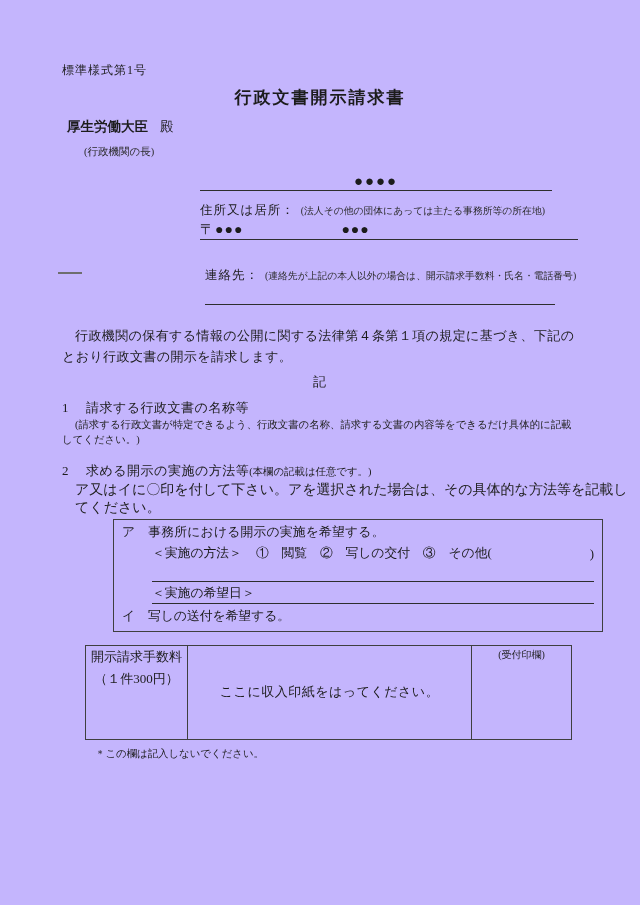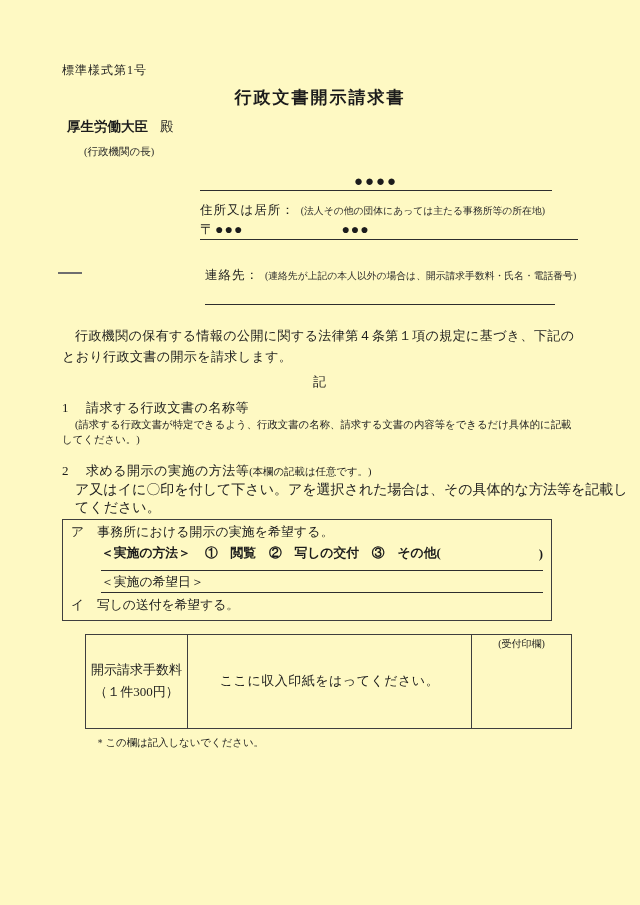--- a/index.html
+++ b/index.html
@@ -1,17 +1,17 @@
 <!DOCTYPE html>
 <html><head>
 <meta charset="utf-8">
 <style>
   html,body{margin:0;padding:0;background:#888;}
   .page{
-    width:640px;height:905px;background:#fef9c3;position:relative;
+    width:640px;height:905px;background:#c4b5fd;position:relative;
     font-family:"Liberation Serif","DejaVu Serif",serif;color:#1c1c1c;
     overflow:hidden;margin:0 auto;box-sizing:border-box;
   }
   .form-code{padding-top:62px;margin-left:62px;font-size:12px;letter-spacing:1px;}
   .doc-title{text-align:center;font-size:17px;font-weight:bold;letter-spacing:2px;margin-top:7px;}
   .date-line{text-align:right;padding-right:75px;font-size:13px;margin-top:5px;letter-spacing:1px;}
   .addressee{margin-left:67px;margin-top:9px;font-size:13.5px;}
   .addressee-name{font-weight:bold;font-family:"Liberation Sans","DejaVu Sans",sans-serif;}
   .addressee-suffix{margin-left:12px;}
   .agency-note{margin-left:84px;margin-top:9px;font-size:10.5px;color:#2a2a2a;}
@@ -38,34 +38,34 @@
   .inline-note{font-size:10.4px;letter-spacing:0;}
 
   .req-box{
     margin:2px 0 0 85px;width:476px;border:1px solid #5a5a5a;padding:3px 6px 4px;
     font-family:"Liberation Sans","DejaVu Sans",sans-serif;font-weight:bold;
     font-size:14.3px;line-height:1.32;letter-spacing:0.2px;
   }
   .req-item{padding-left:1.75em;text-indent:-1.75em;}
 
   .instruction{margin-left:75px;margin-top:1px;font-size:14px;color:#222;}
-  .opt-box{margin-left:62px;margin-top:2px;width:472px;border:1px solid #3f3f3f;padding:4px 8px 6px;font-size:12.8px;}
+  .opt-box{margin-left:113px;margin-top:2px;width:472px;border:1px solid #3f3f3f;padding:4px 8px 6px;font-size:12.8px;}
   .opt-label{letter-spacing:0.2px;}
-  .method-line{margin-left:30px;margin-top:4px;border-bottom:1.2px solid #2e2e2e;display:flex;align-items:flex-end;padding-bottom:8px;font-weight:bold;}
+  .method-line{margin-left:30px;margin-top:4px;border-bottom:1.2px solid #2e2e2e;display:flex;align-items:flex-end;padding-bottom:19px;}
   .method-label{white-space:nowrap;}
   .method-options{margin-left:14px;white-space:nowrap;}
   .spacer{flex:1;}
   .date-wish-line{margin-left:30px;margin-top:3px;border-bottom:1.2px solid #2e2e2e;padding-bottom:1px;}
   .opt-b{margin-top:4px;}
 
   .fee-table{
     margin-left:85px;margin-top:13px;width:487px;height:95px;border:1px solid #3f3f3f;
     display:grid;grid-template-columns:102px 1fr 99px;box-sizing:border-box;
   }
-  .fee-cell1{border-right:1px solid #3f3f3f;display:flex;flex-direction:column;justify-content:center;align-items:center;font-size:13px;line-height:1.7;}
+  .fee-cell1{border-right:1px solid #3f3f3f;display:flex;flex-direction:column;align-items:center;font-size:13px;line-height:1.7;}
   .fee-cell2{border-right:1px solid #3f3f3f;display:flex;justify-content:center;align-items:center;font-size:13px;letter-spacing:0.5px;}
   .fee-cell3{font-size:10px;text-align:center;padding-top:2px;}
 
   .no-fill-note{margin-left:95px;margin-top:7px;font-size:10.4px;}
 </style>
 </head>
 <body>
 
 <div class="page">
 

